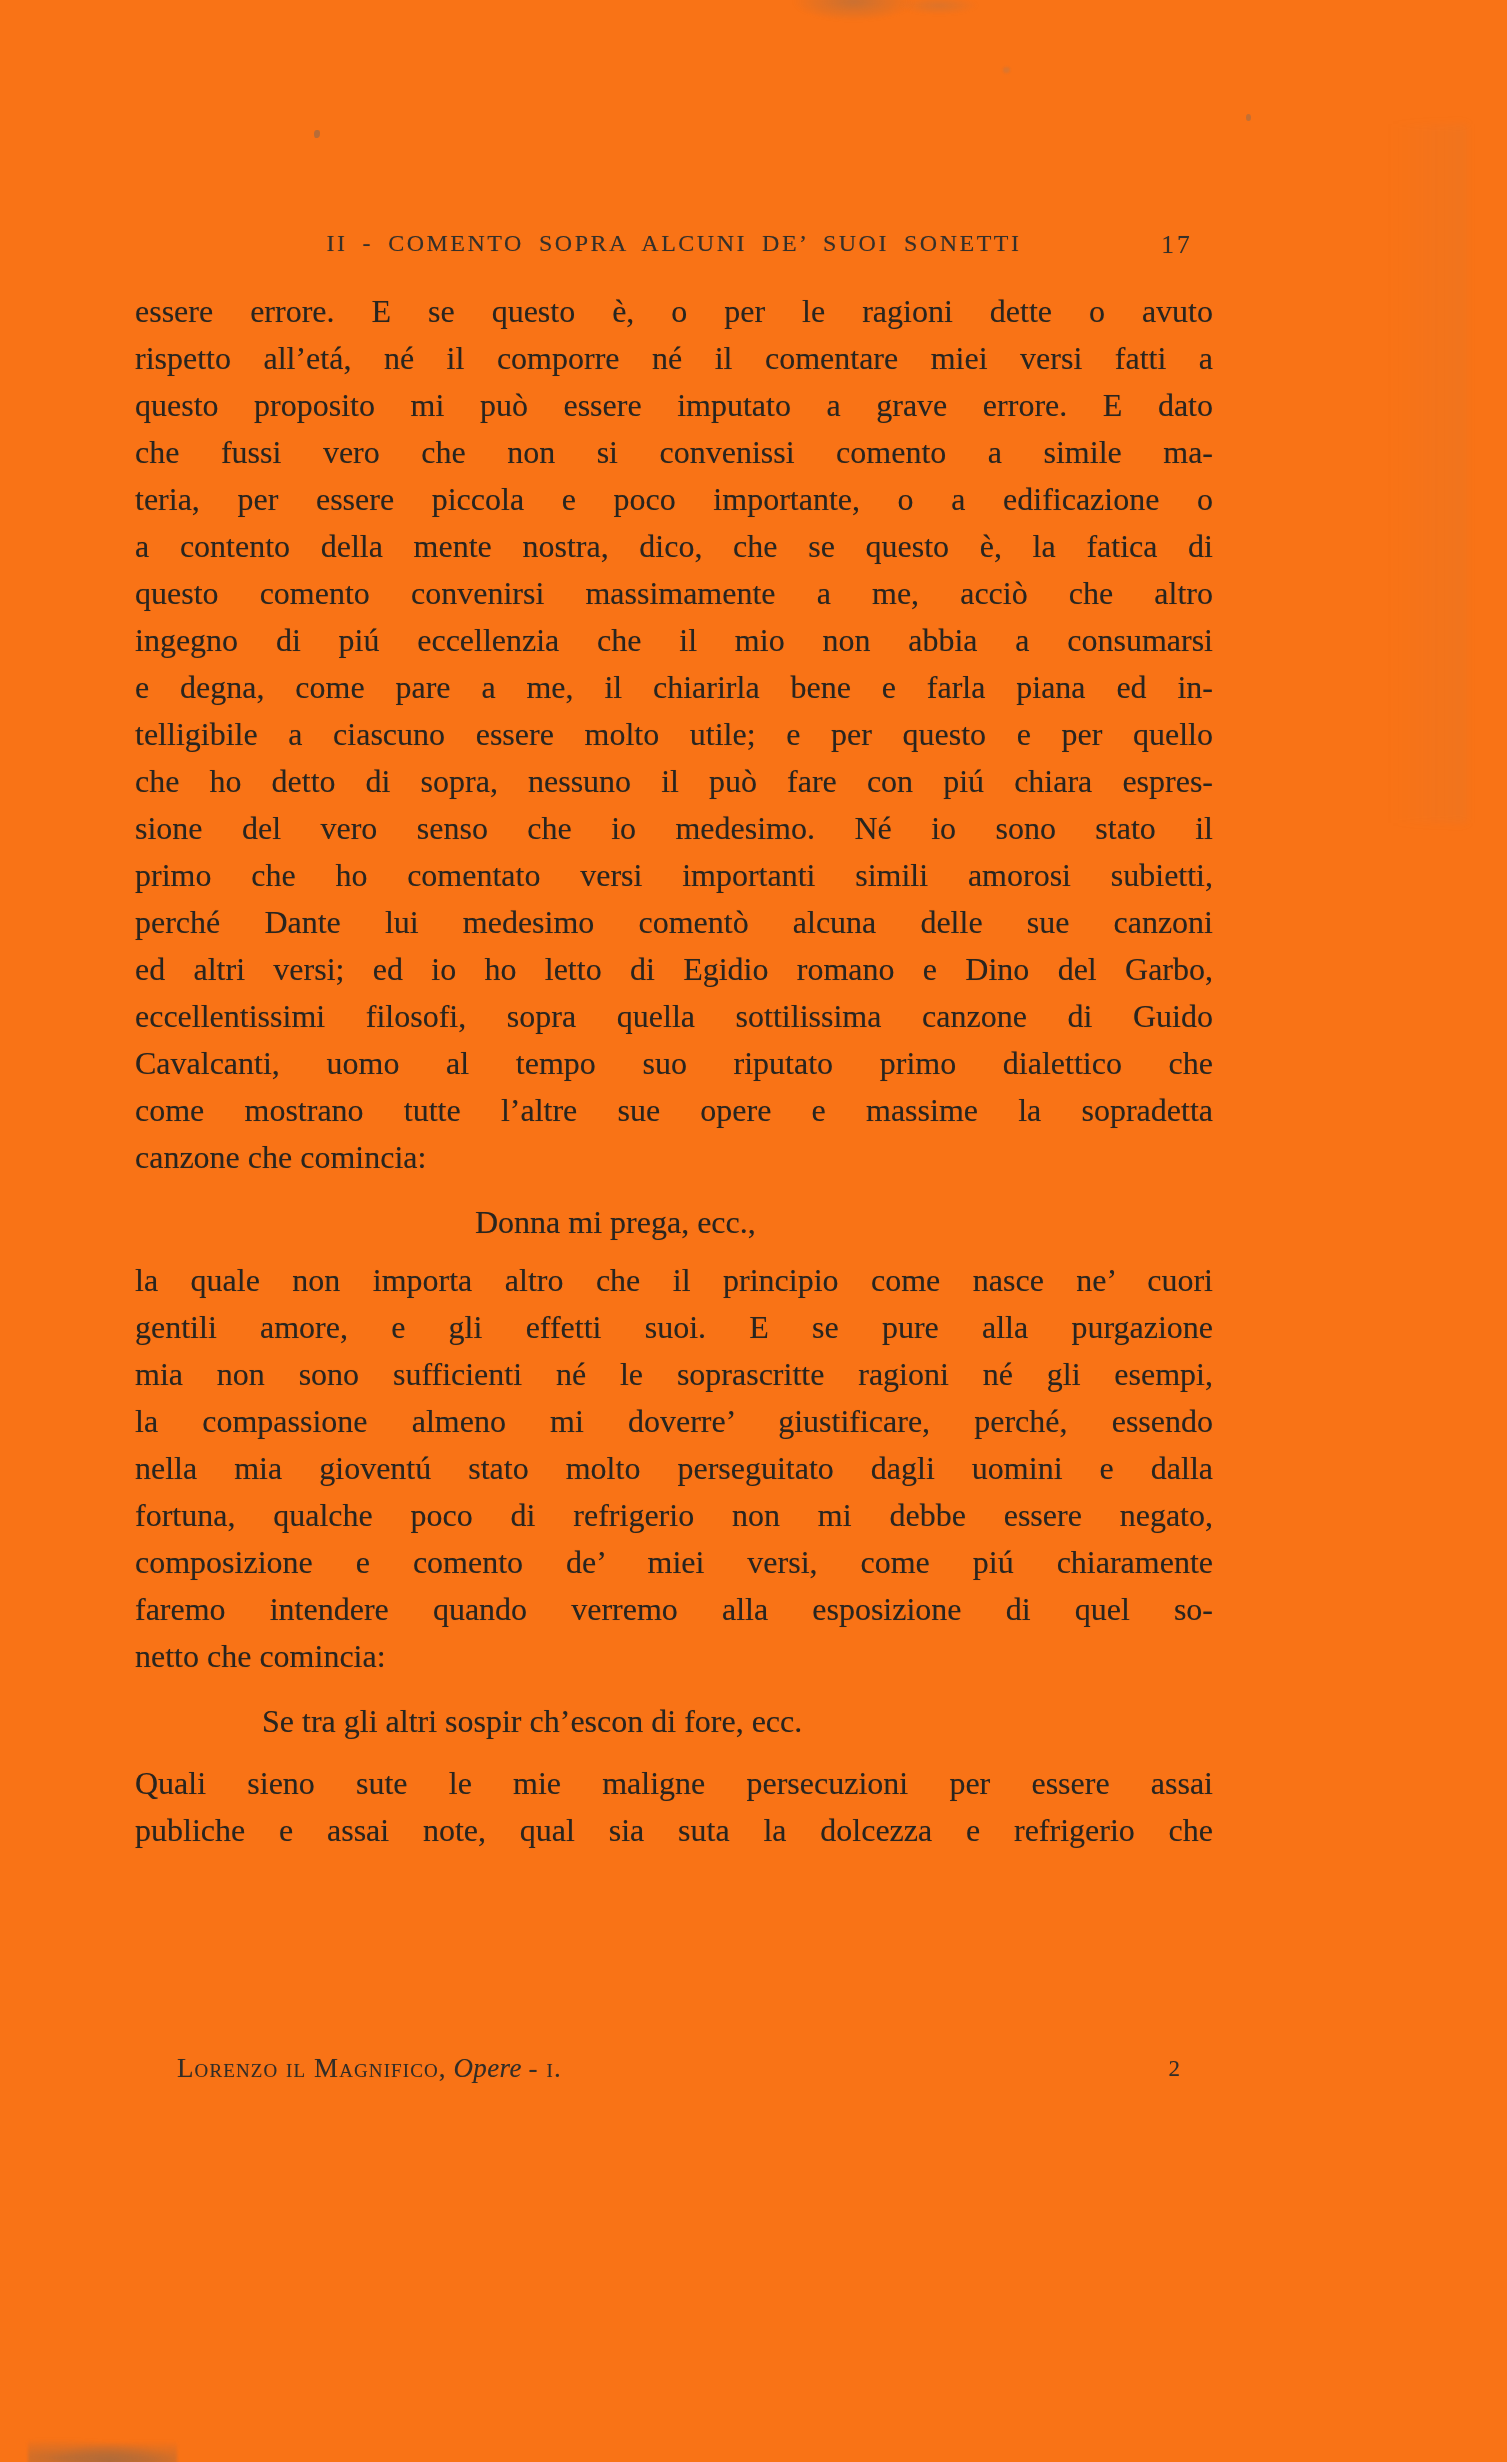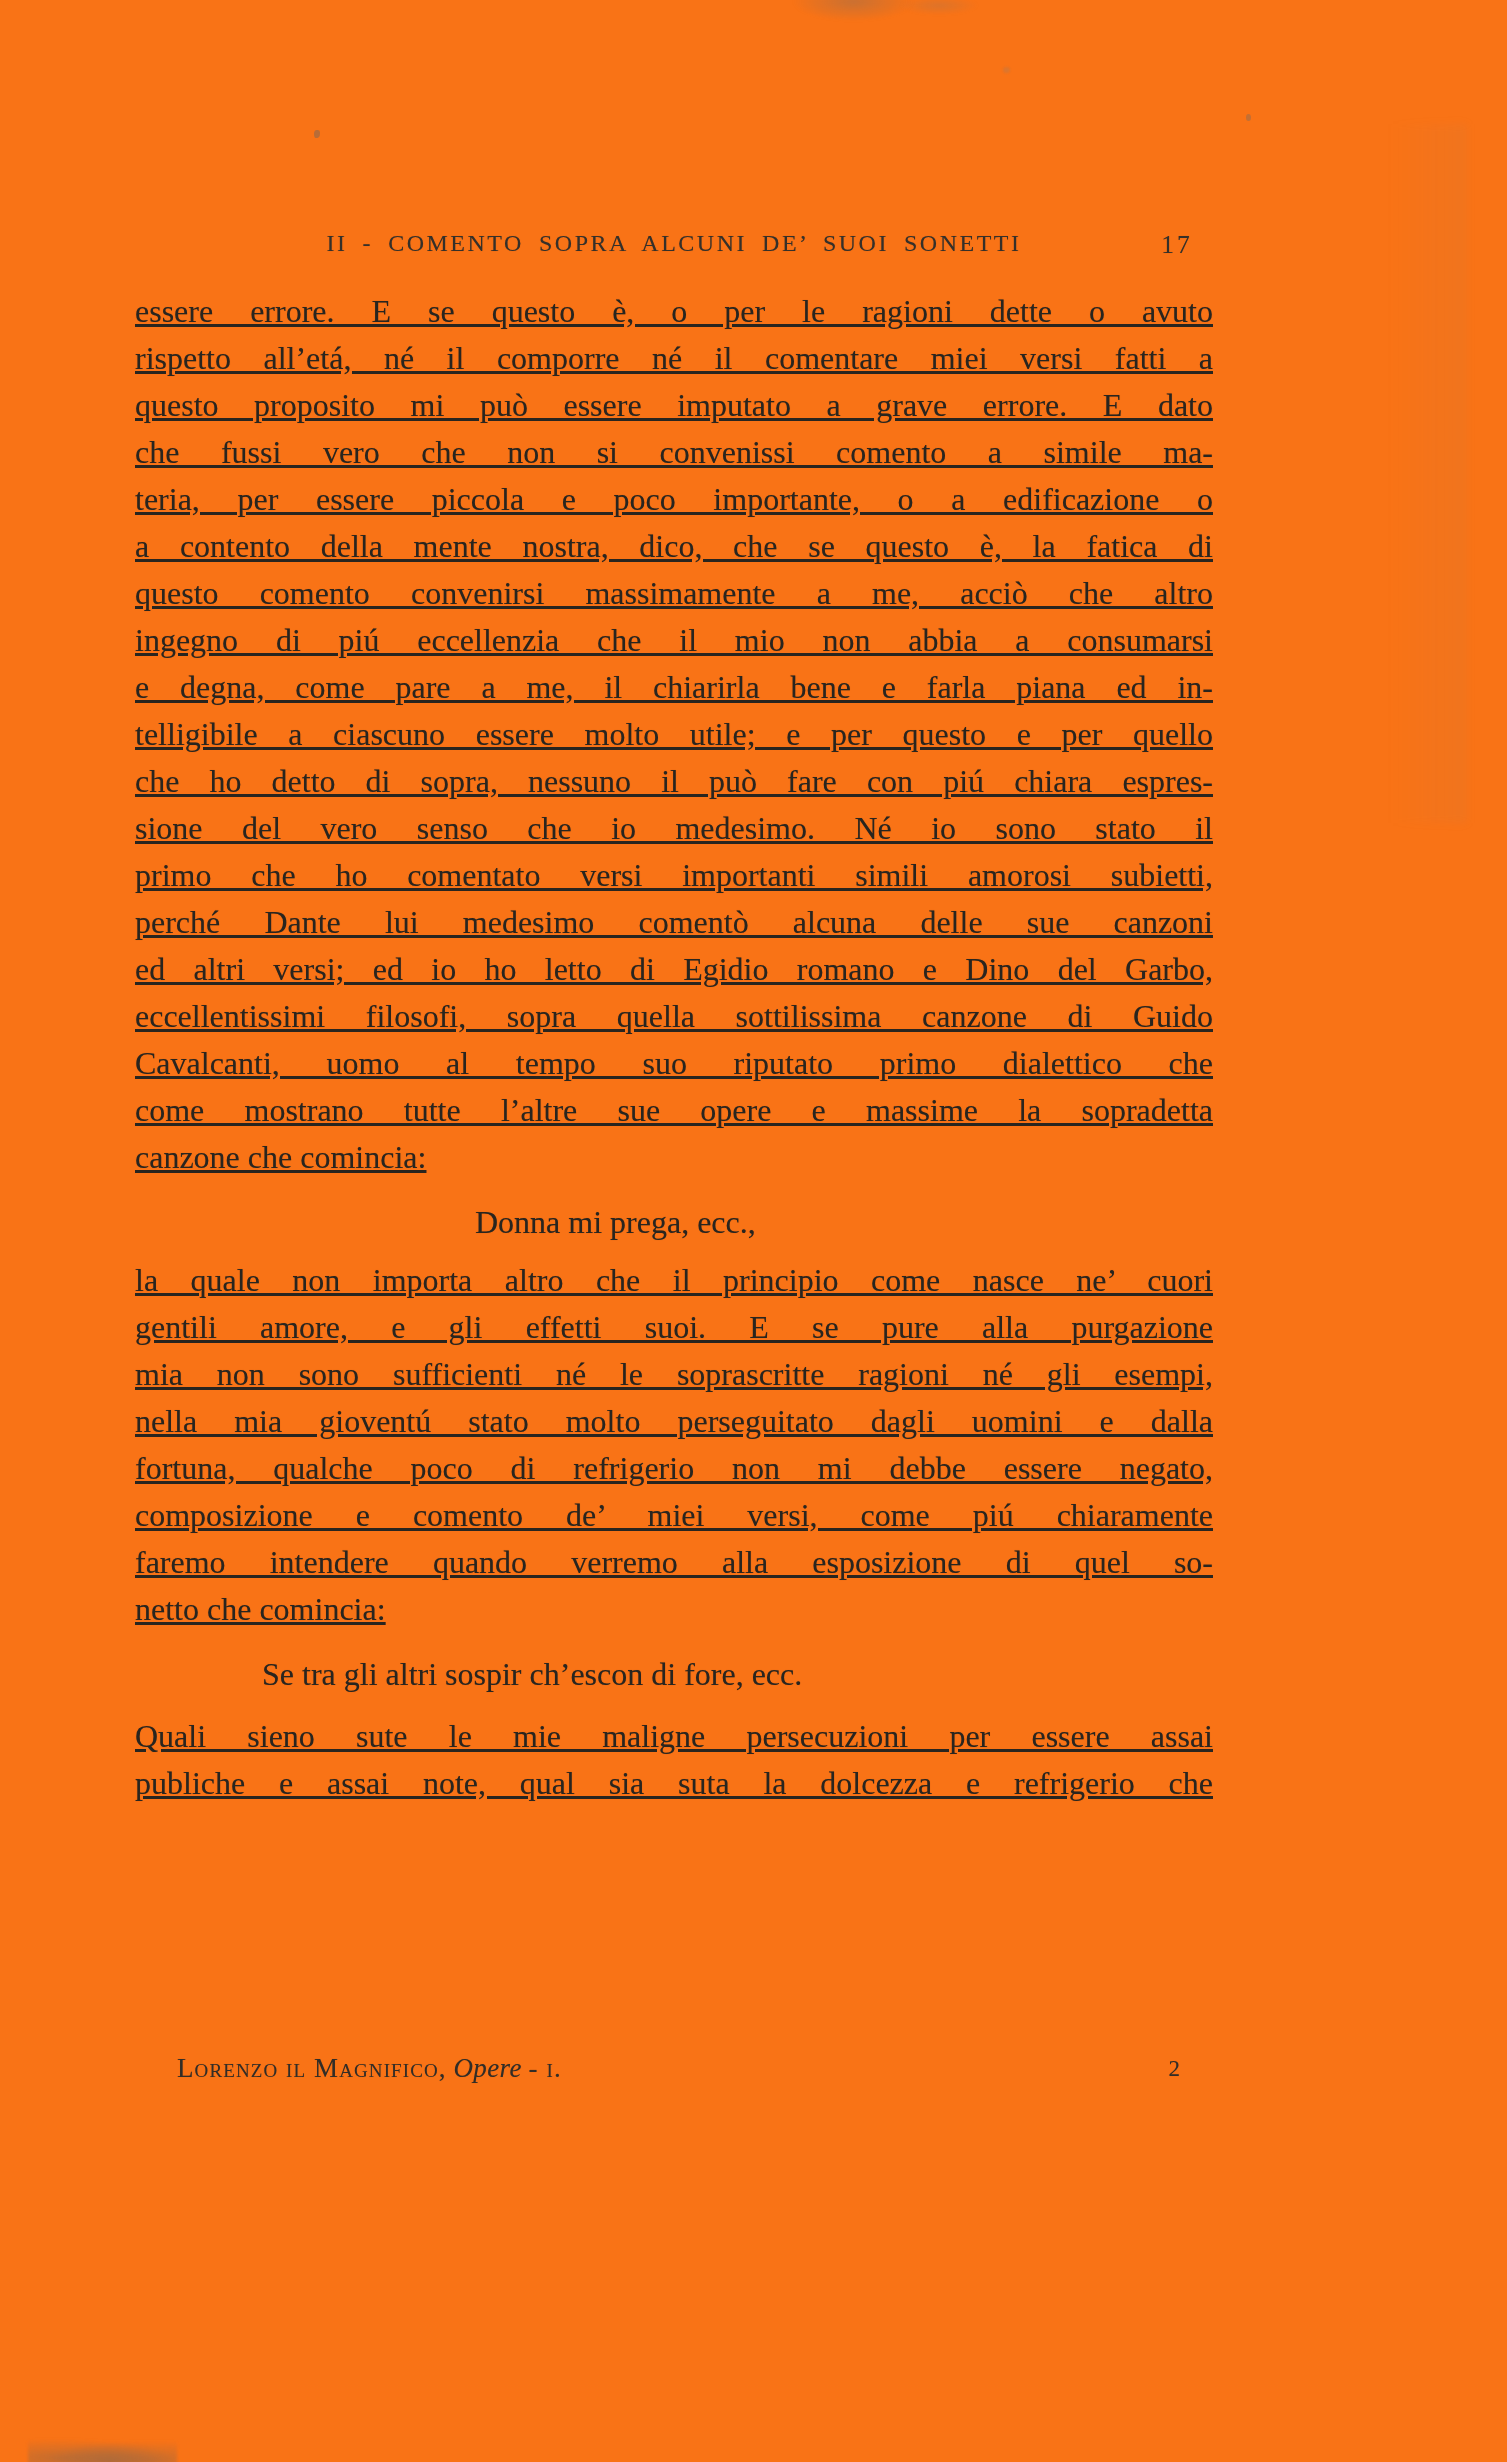--- a/index.html
+++ b/index.html
@@ -58,21 +58,20 @@
     font-size: 32px;
     line-height: 47px;
     color: #29251f;
     text-shadow: 0 0 0.7px rgba(45,40,34,.38);
   }
   .tline {
     height: 47px;
     text-align: justify;
     text-align-last: justify;
     overflow: visible;
-    text-decoration: underline;
   }
   .tline.endpara {
     text-align: left;
     text-align-last: left;
   }
   .tline.mt15 { margin-top: 11px; }
   .tline.mt20 { margin-top: 14.6px; }
   .verse-quote {
     height: 47px;
     margin-top: 18px;
@@ -194,20 +193,21 @@
     <div class="tline">eccellentissimi filosofi, sopra quella sottilissima canzone di Guido</div>
     <div class="tline">Cavalcanti, uomo al tempo suo riputato primo dialettico che</div>
     <div class="tline">come mostrano tutte l’altre sue opere e massime la sopradetta</div>
     <div class="tline endpara">canzone che comincia:</div>
 
     <div class="verse-quote q1">Donna mi prega, ecc.,</div>
 
     <div class="tline mt15">la quale non importa altro che il principio come nasce ne’ cuori</div>
     <div class="tline">gentili amore, e gli effetti suoi. E se pure alla purgazione</div>
     <div class="tline">mia non sono sufficienti né le soprascritte ragioni né gli esempi,</div>
+    <div class="tline">la compassione almeno mi doverre’ giustificare, perché, essendo</div>
     <div class="tline">nella mia gioventú stato molto perseguitato dagli uomini e dalla</div>
     <div class="tline">fortuna, qualche poco di refrigerio non mi debbe essere negato,</div>
     <div class="tline">composizione e comento de’ miei versi, come piú chiaramente</div>
     <div class="tline">faremo intendere quando verremo alla esposizione di quel so-</div>
     <div class="tline endpara">netto che comincia:</div>
 
     <div class="verse-quote q2">Se tra gli altri sospir ch’escon di fore, ecc.</div>
 
     <div class="tline mt20">Quali sieno sute le mie maligne persecuzioni per essere assai</div>
     <div class="tline">publiche e assai note, qual sia suta la dolcezza e refrigerio che</div>

